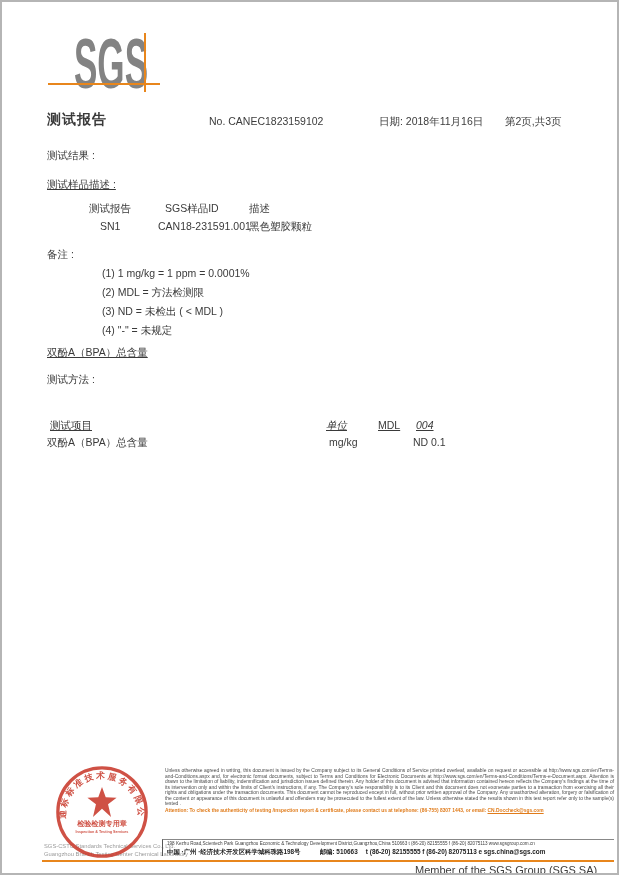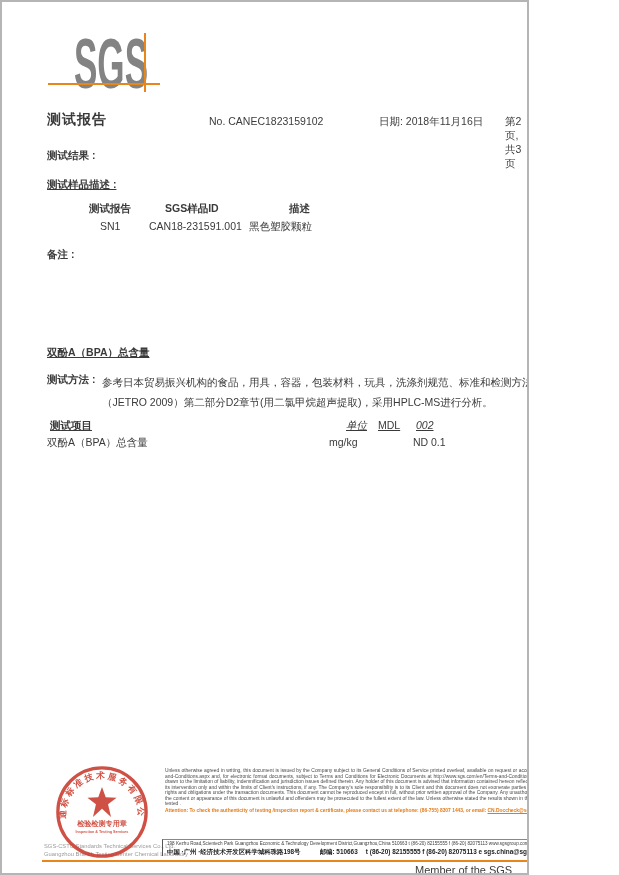--- a/index.html
+++ b/index.html
@@ -1,42 +1,42 @@
 <!DOCTYPE html>
 <html><head>
 <meta charset="utf-8">
 <style>
   html,body{margin:0;padding:0;background:#fff;}
   .page{
-    position:relative; width:529px; height:875px; box-sizing:border-box;
+    position:relative; width:619px; height:875px; box-sizing:border-box;
     background:#ffffff; border:2px solid #b5b5b5; overflow:hidden;
     font-family:"Liberation Sans","DejaVu Sans",sans-serif; color:#3c3c3c;
   }
   .abs{position:absolute;}
   
   .logo-svg{position:absolute; left:70px; top:30px;}
   .hline-orange{position:absolute; left:46px; top:81px; width:112px; height:2px; background:#e8861c;}
   .vline-orange{position:absolute; left:142px; top:31px; width:2px; height:59px; background:#e8861c;}
   
   .doc-title{left:45px; top:109px; font-size:14px; font-weight:bold; color:#3a3a3a; letter-spacing:1px;}
   .report-no{left:207px; top:113px; font-size:10.5px;}
   .report-date{left:377px; top:113px; font-size:10.5px;}
   .page-info{left:503px; top:113px; font-size:10.5px;}
-  .label{font-size:10.5px; font-weight:bold; color:#3a3a3a;}
+  .label{font-size:10.5px; font-weight:normal; color:#3a3a3a;}
   .body-txt{font-size:10.5px; color:#3a3a3a;}
   .uline{text-decoration:underline;}
   
-  .s-h1{left:87px; top:200px;} .s-h2{left:163px; top:200px;} .s-h3{left:247px; top:200px;margin-left:40px;}
-  .s-v1{left:98px; top:218px;} .s-v2{left:147px; top:218px;} .s-v3{left:247px; top:218px;}
+  .s-h1{left:87px; top:200px;} .s-h2{left:163px; top:200px;} .s-h3{left:247px; top:200px;}
+  .s-v1{left:98px; top:218px;} .s-v2{left:156px; top:218px;} .s-v3{left:247px; top:218px;}
   
   .notes{left:100px; top:262px; line-height:19px;}
   
   .method-text{left:100px; top:371px; width:468px; line-height:19.5px;}
   
-  .r-h1{left:48px; top:417px;text-align:right;} .r-h2{left:344px; top:417px; font-style:italic;}
+  .r-h1{left:48px; top:417px;text-align:right;} .r-h2{left:324px; top:417px; font-style:italic;}
   .r-h3{left:376px; top:417px;} .r-h4{left:414px; top:417px; font-style:italic;}
   .r-v1{left:45px; top:434px;} .r-v2{left:327px; top:434px;}
   .r-v3{left:381px; top:434px;padding-left:48px;} .r-v4{left:411px; top:434px;}
   
   .legal-block{left:163px; top:766px; width:449px;}
   .legal{font-size:4.9px; line-height:5.55px; color:#4a4a4a; text-align:justify; margin:0;}
   .attention{font-size:4.9px; line-height:5.6px; color:#e07b1a; font-weight:bold; margin:1px 0 0 0;}
   .attention .email{text-decoration:underline;}
   .company-lines{left:42px; top:841px; font-size:5.8px; line-height:7.5px; color:#9b9b9b;}
   .addr-block{left:160px; top:837px; width:452px; border-left:1px solid #555; border-top:1px solid #888; padding:1px 0 0 4px; box-sizing:border-box;}
@@ -67,29 +67,34 @@
   <div class="abs label uline" style="left:45px; top:176px;">测试样品描述 :</div>
 
   <div class="abs label s-h1">测试报告</div>
   <div class="abs label s-h2">SGS样品ID</div>
   <div class="abs label s-h3">描述</div>
   <div class="abs body-txt s-v1">SN1</div>
   <div class="abs body-txt s-v2">CAN18-231591.001</div>
   <div class="abs body-txt s-v3">黑色塑胶颗粒</div>
 
   <div class="abs label" style="left:45px; top:246px;">备注 :</div>
+  <div class="abs body-txt notes">
+    <div>(1) 1 mg/kg = 1 ppm = 0.0001%</div>
+    <div>(2) MDL = 方法检测限</div>
+    <div>(3) ND = 未检出 ( &lt; MDL )</div>
+    <div>(4) "-" = 未规定</div>
+  </div>
 
   <div class="abs label uline" style="left:45px; top:344px;">双酚A（BPA）总含量</div>
   <div class="abs label" style="left:45px; top:371px;">测试方法 :</div>
-  <div class="abs body-txt method-text">参考日本贸易振兴机构的食品，用具，容器，包装材料，玩具，洗涤剂规范、标准和检测方法（JETRO 2009）第二部分D2章节(用二氯甲烷超声提取)，采用HPLC-MS进行分析。</div>
 
   <div class="abs label uline r-h1">测试项目</div>
   <div class="abs body-txt uline r-h2">单位</div>
   <div class="abs body-txt uline r-h3">MDL</div>
-  <div class="abs body-txt uline r-h4">002</div>
+  <div class="abs body-txt uline r-h4">004</div>
   <div class="abs body-txt r-v1">双酚A（BPA）总含量</div>
   <div class="abs body-txt r-v2">mg/kg</div>
   <div class="abs body-txt r-v3">0.1</div>
   <div class="abs body-txt r-v4">ND</div>
 
   <div class="abs company-lines">
     <div>SGS-CSTC Standards Technical Services Co., Ltd.</div>
     <div>Guangzhou Branch Testing Center Chemical Laboratory</div>
   </div>
 

